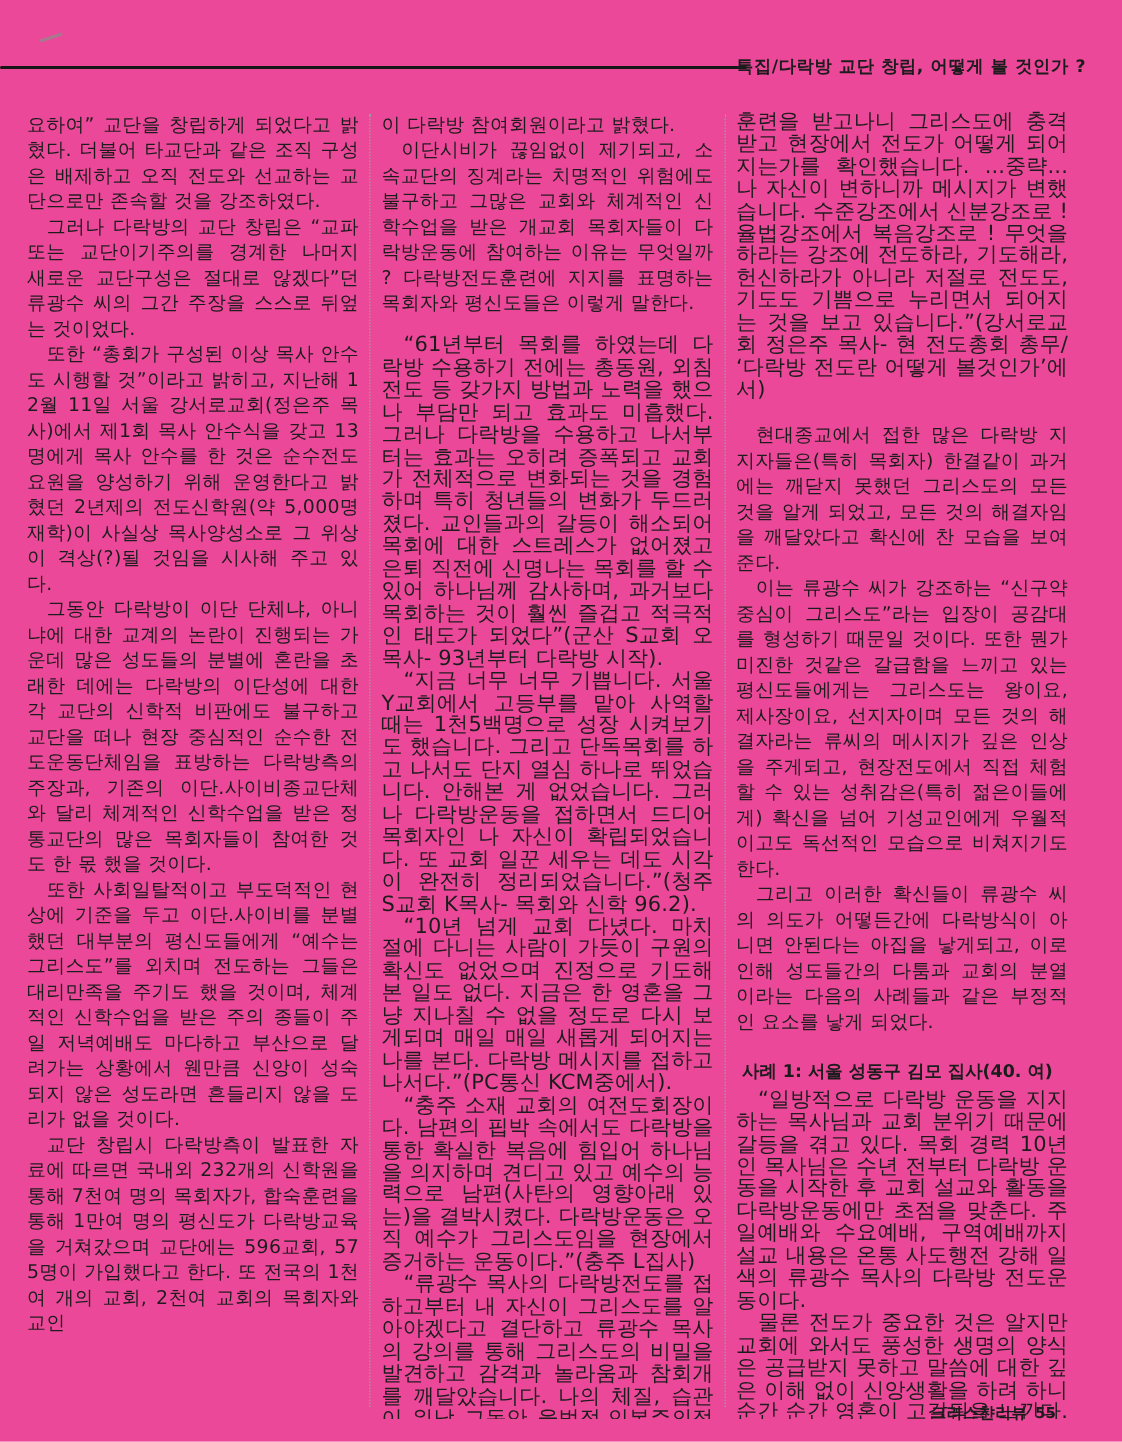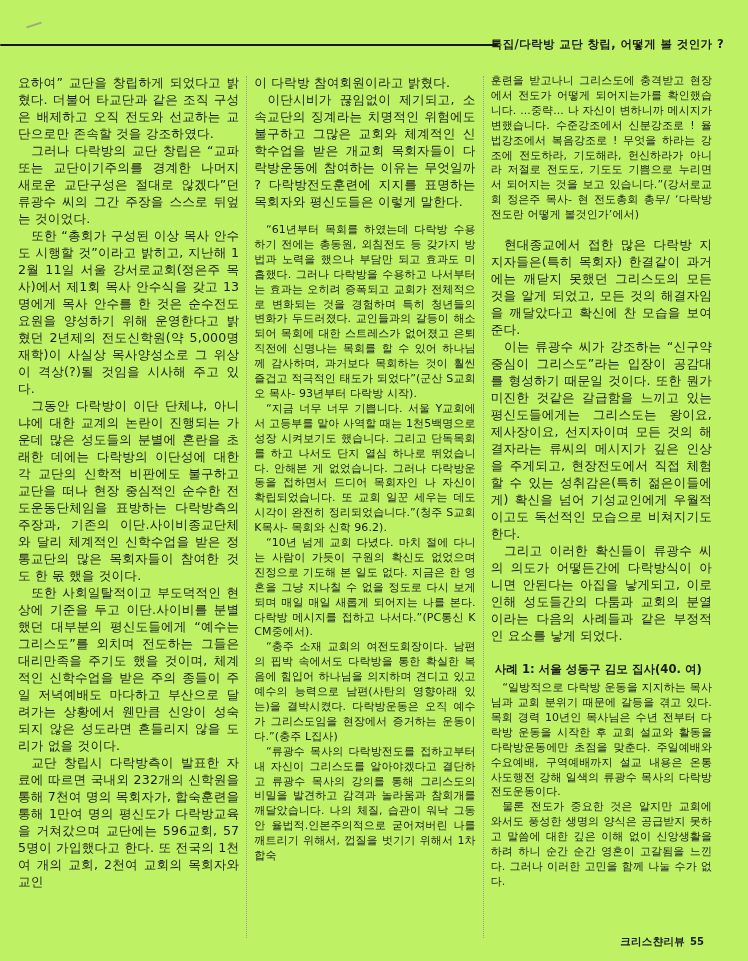--- a/index.html
+++ b/index.html
@@ -1,20 +1,20 @@
 <!DOCTYPE html>
 <html><head>
 <meta charset="utf-8">
 <style>
   html, body { margin: 0; padding: 0; }
   .page {
     position: relative;
     width: 748px;
     height: 961px;
-    background: #bef264;
+    background: #ec4899;
     font-family: "DejaVu Sans", sans-serif;
     color: #1c1c1c;
     overflow: hidden;
   }
   
   .scan-mark {
     position: absolute;
     left: 26px; top: 24px;
     width: 16px; height: 2px;
     background: #8c8c8c;
@@ -56,21 +56,21 @@
   }
   .p {
     margin: 0;
     font-size: 12.6px;
     line-height: 17px;
     letter-spacing: 0.2px;
     word-break: break-all;
   }
   .quote {
     margin: 0;
-    font-size: 11px;
+    font-size: 14px;
     line-height: 14.9px;
     letter-spacing: 0.1px;
     word-break: break-all;
   }
   .indent { text-indent: 1.05em; }
   .gap { height: 13px; }
   .case-heading {
     margin: 4px;
     font-size: 11.6px;
     line-height: 16px;

